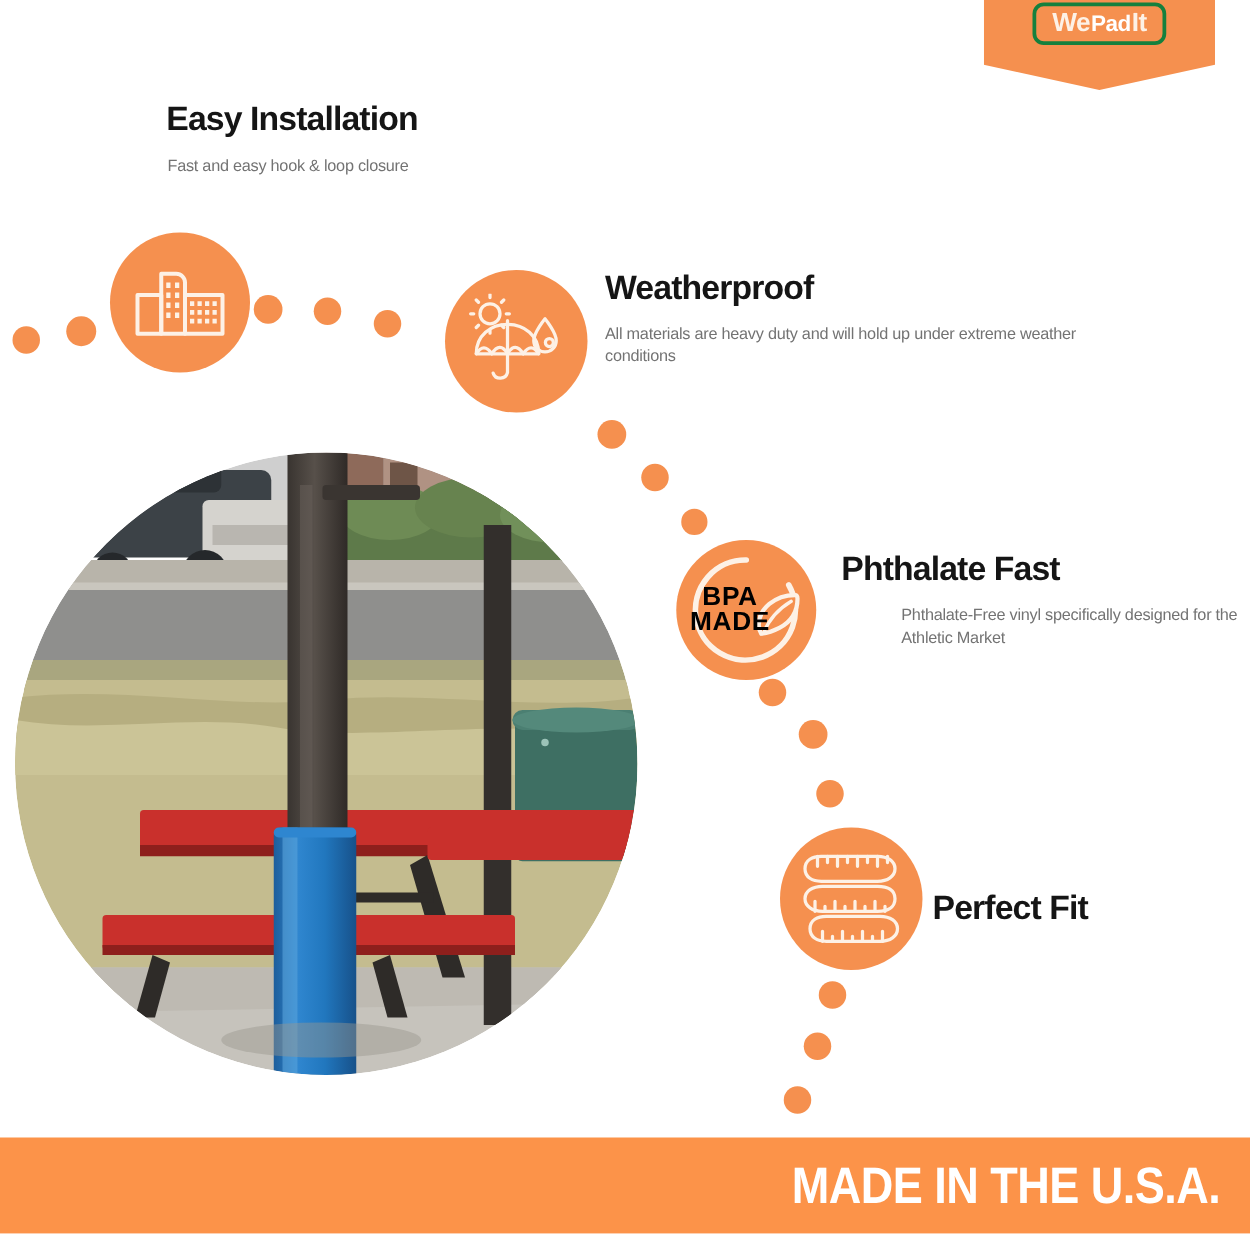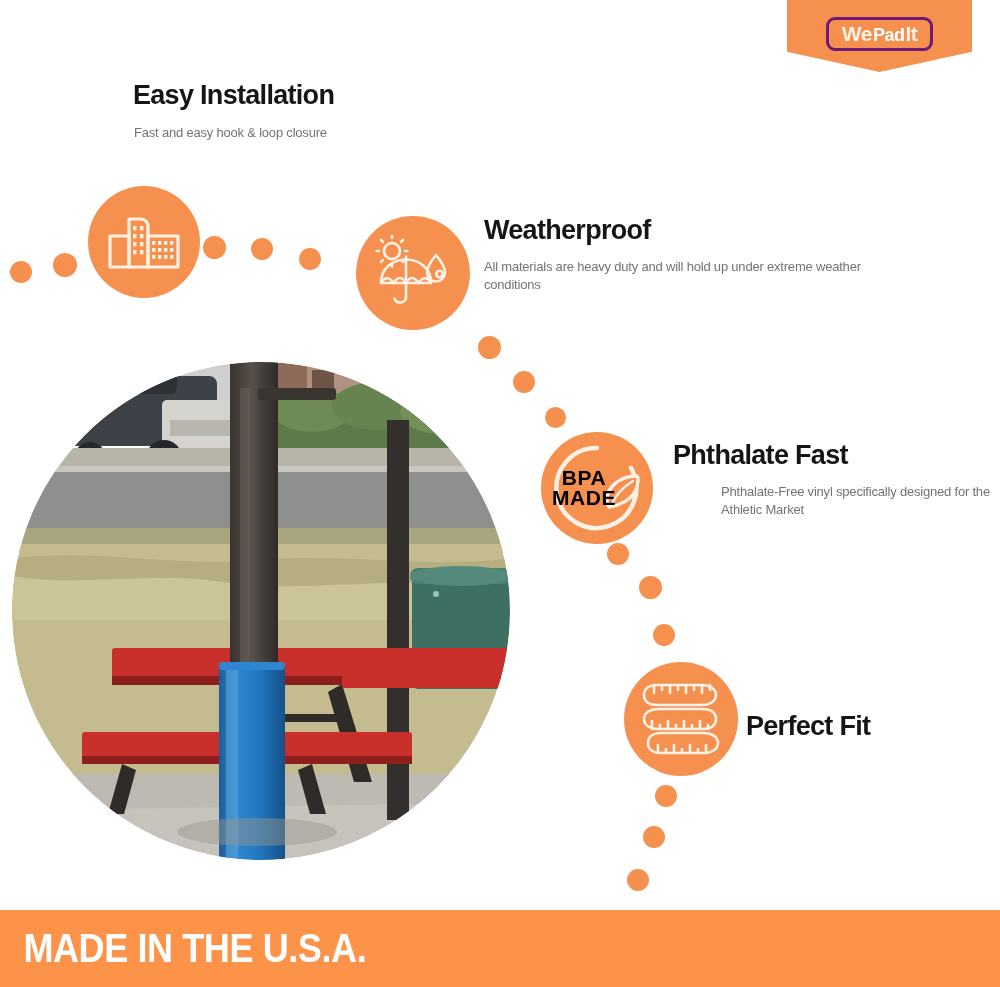--- a/index.html
+++ b/index.html
@@ -27,22 +27,22 @@
     width: 185px;
     height: 72px;
     background: #F5904F;
     -webkit-clip-path: polygon(0 0, 100% 0, 100% 72%, 50% 100%, 0 72%);
     clip-path: polygon(0 0, 100% 0, 100% 72%, 50% 100%, 0 72%);
     display: flex;
     align-items: flex-start;
     justify-content: center;
   }
   .logo-inner {
-    margin-top: 17px;
-    border: 3px solid #701a75;
+    margin-top: 2px;
+    border: 3px solid #15803d;
     border-radius: 9px;
     padding: 3px 13px 4px 13px;
     display: flex;
     align-items: baseline;
     line-height: 1;
   }
   .logo-we, .logo-it {
     color: #FDF1E6;
     font-size: 21px;
     font-weight: bold;
@@ -136,21 +136,21 @@
   
   #made-banner {
     position: absolute;
     left: 0;
     top: 910px;
     width: 1000px;
     height: 77px;
     background: #FC9349;
     display: flex;
     align-items: center;
-    justify-content: flex-start;
+    justify-content: flex-end;
   }
   #made-banner-text {
     color: #FFFFFF;
     font-size: 41px;
     font-weight: bold;
     letter-spacing: -0.5px;
     transform: scaleX(0.88);
   }
 </style>
 </head>

